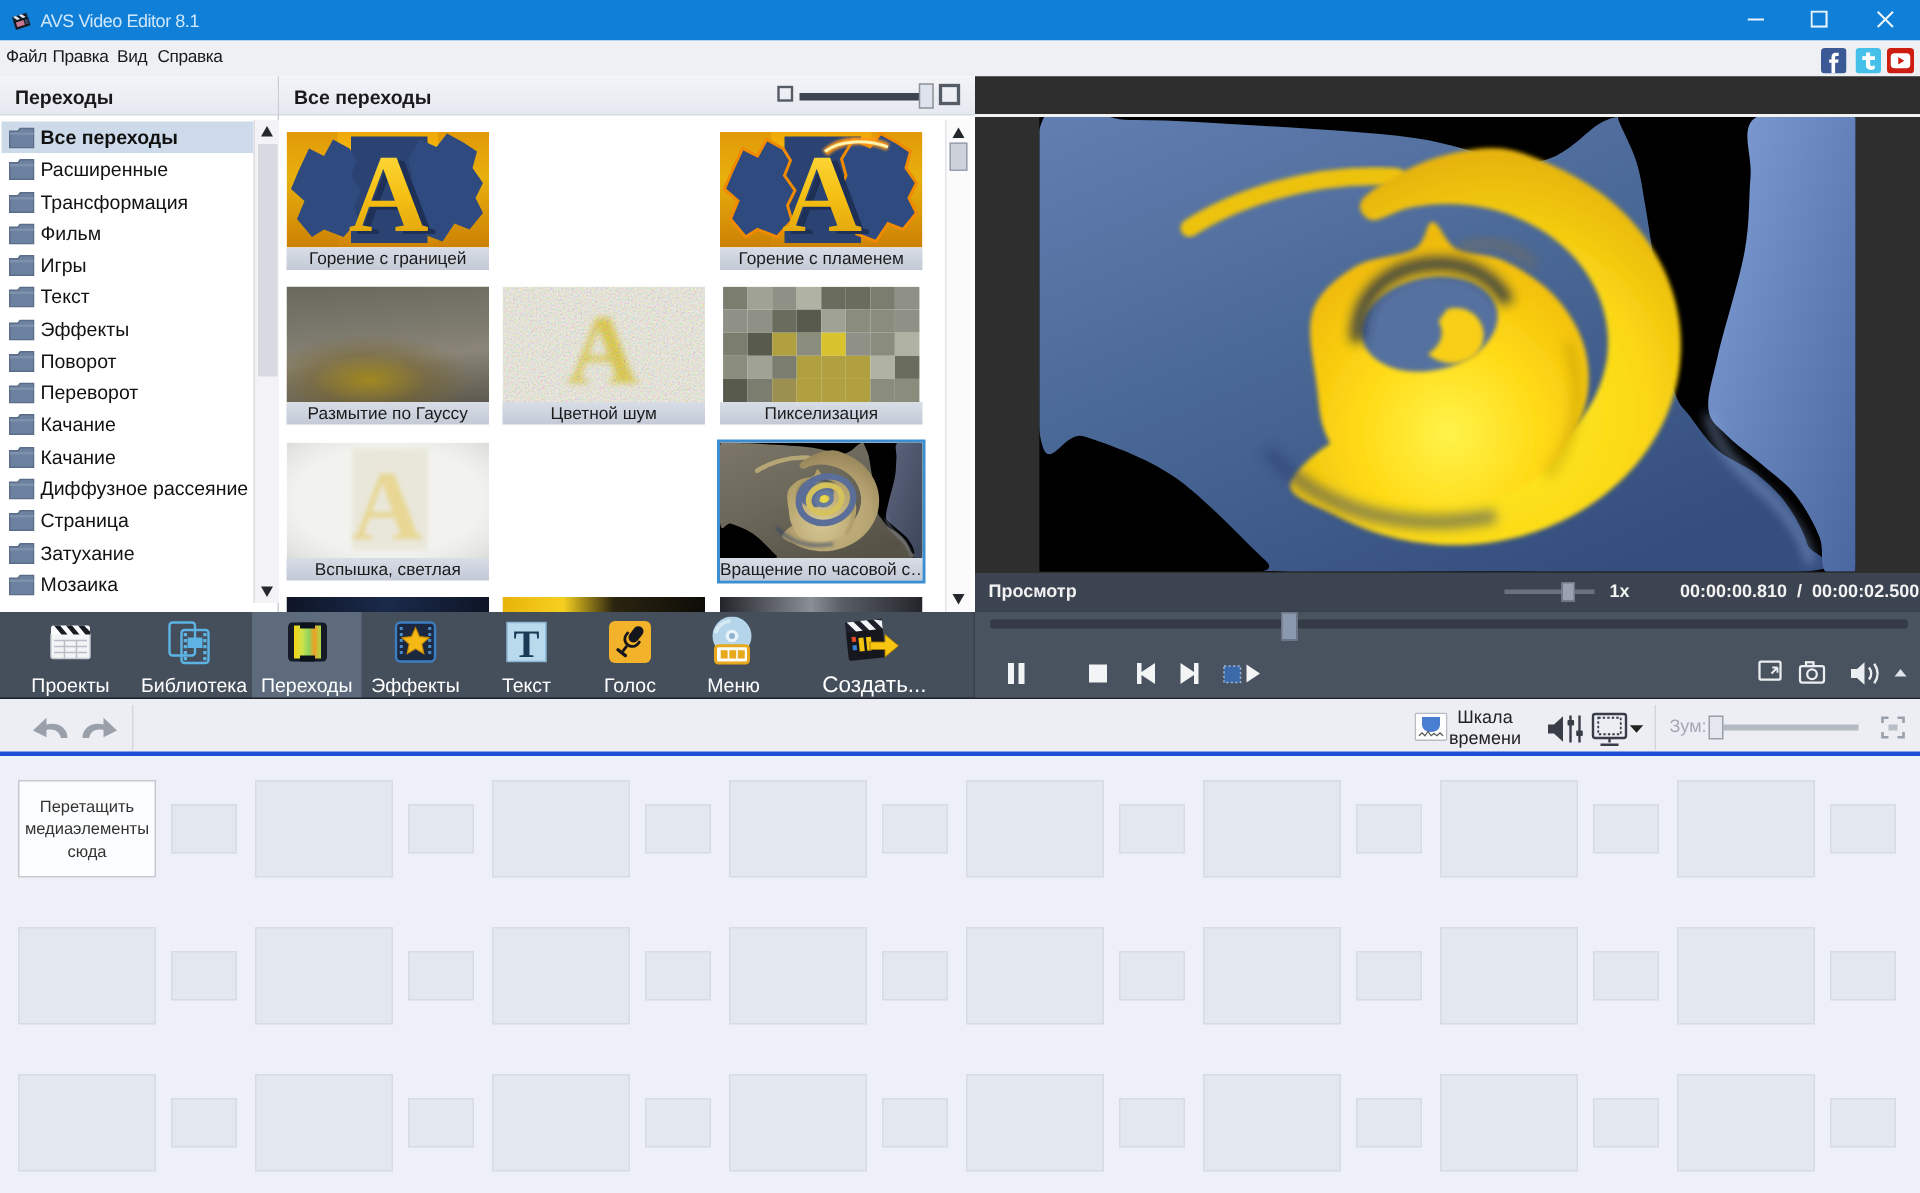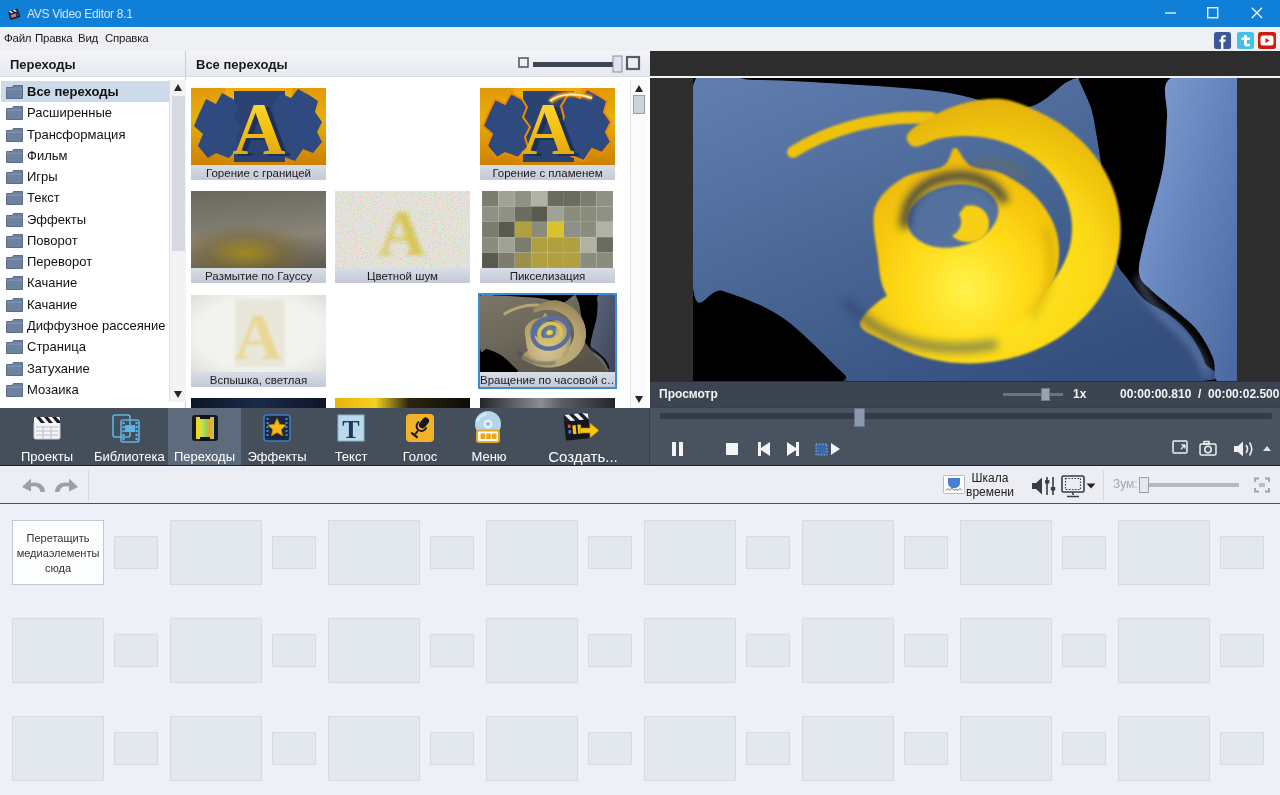--- a/index.html
+++ b/index.html
@@ -37,21 +37,21 @@
 #pv-ctrl { left:0; top:356px; width:630px; height:58px; background:#49525f; border-top:1px solid #39404b; }
 
 
 #toolbar { left:0; top:408px; width:650px; height:58px; background:#454e5b; }
 #toolbar:after { content:""; position:absolute; right:0; top:0; width:1px; height:58px; background:#3a414c; }
 .tabsel { left:168px; top:0; width:73px; height:58px; background:#5d6b7d; }
 .tblbl { color:#fff; font-size:13px; top:41px; text-align:center; }
 #darkline { left:0; top:465px; width:1280px; height:1px; background:#1c2128; }
 
 
-#toolbar2 { left:0; top:466px; width:1280px; height:38px; background:#eceef4; border-bottom:1px solid #1d4ed8; }
+#toolbar2 { left:0; top:466px; width:1280px; height:38px; background:#eceef4; border-bottom:3px solid #1d4ed8; }
 
 
 #timeline { left:0; top:505px; width:1280px; height:290px; background:#edf0f7; }
 .bigbox { position:absolute; width:92px; height:65px; background:#e3e7ee; border:1px solid #d7dbe5; }
 .smbox { position:absolute; width:44px; height:33px; background:#e3e7ee; border:1px solid #d7dbe5; }
 #dropbox { left:12px; top:15px; width:92px; height:65px; background:#fcfdfe; border:1px solid #c4c8d2; color:#333; font-size:11px; text-align:center; padding-top:10px; line-height:15px; }
 #lscroll { left:169px; top:29px; width:17px; height:322px; background:#f3f3f5; border-left:1px solid #e0e0e4; }
 #lscroll:before { content:""; position:absolute; left:4px; top:4px; border-left:4.5px solid transparent; border-right:4.5px solid transparent; border-bottom:7px solid #24282e; }
 #lscroll:after { content:""; position:absolute; left:4px; bottom:4px; border-left:4.5px solid transparent; border-right:4.5px solid transparent; border-top:7px solid #24282e; }
 </style>

